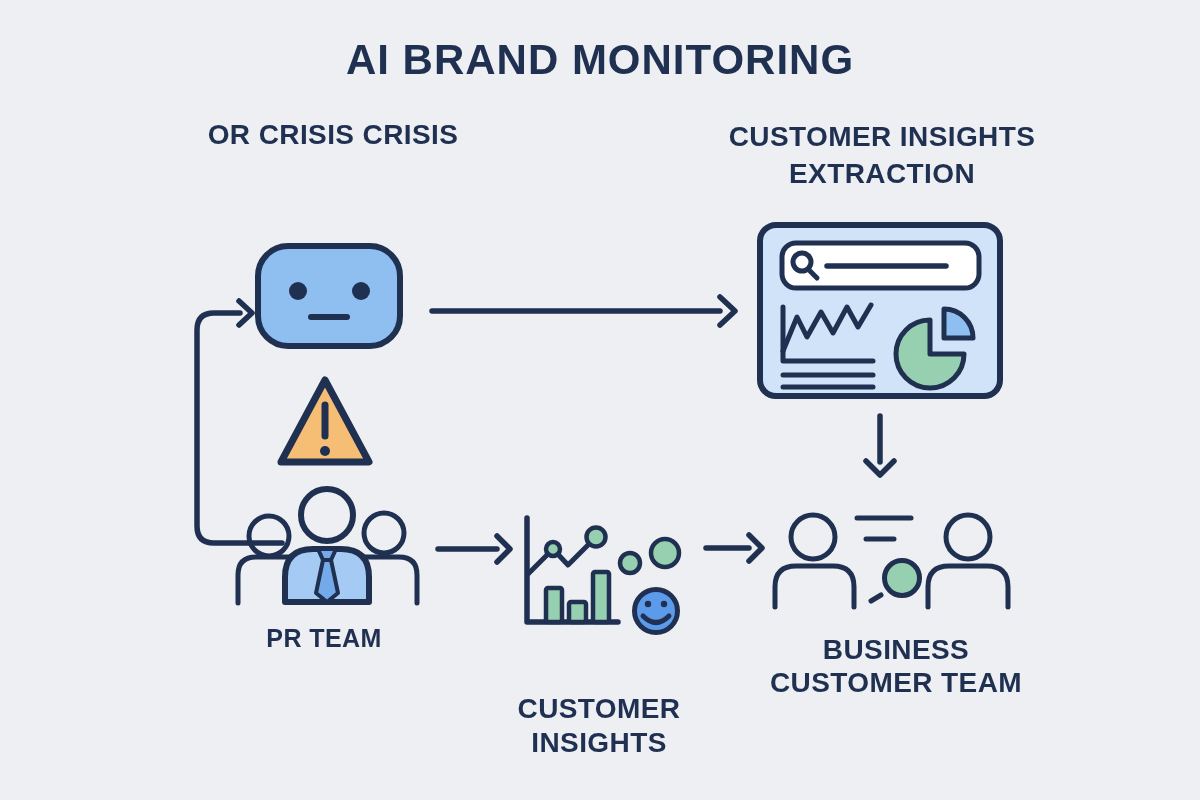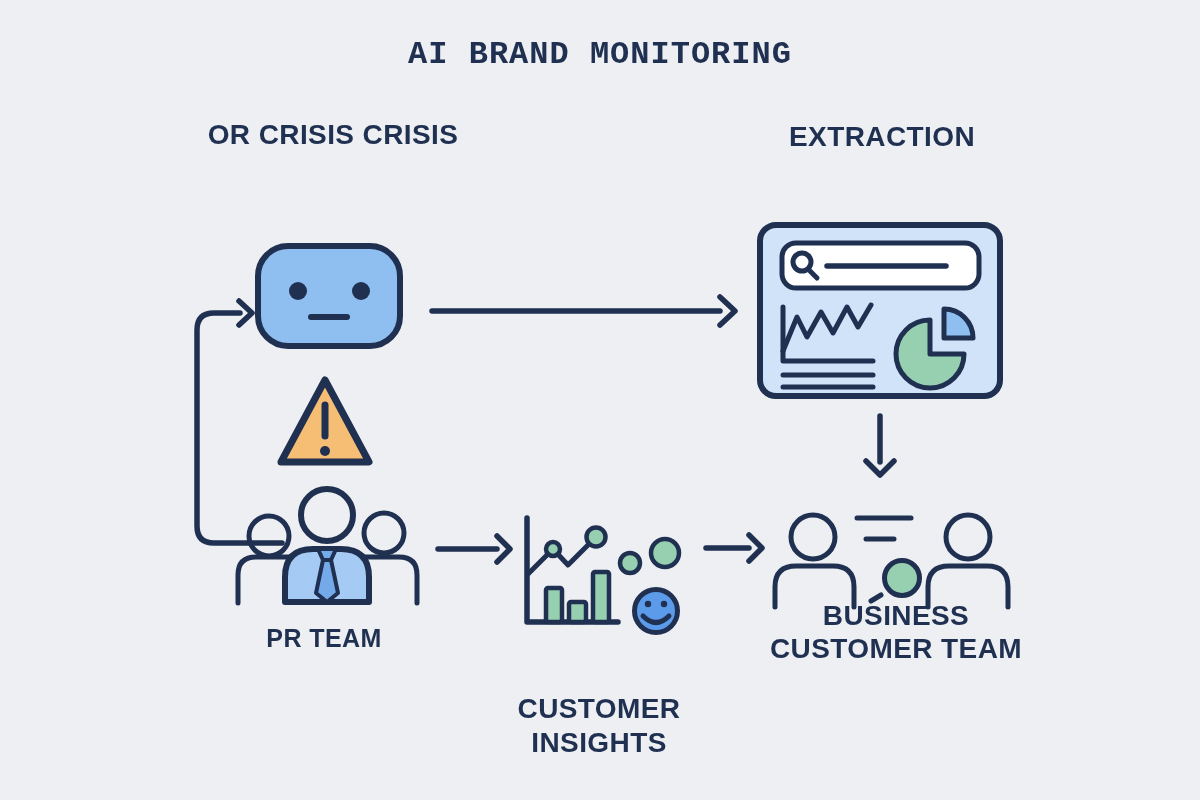--- a/index.html
+++ b/index.html
@@ -6,40 +6,41 @@
     --bg:#EDEFF3; --navy:#1F3051; --robot-blue:#8FBEF1; --panel-blue:#D0E3F9;
     --torso-blue:#A5CBF5; --tie-blue:#74AAEA; --smiley-blue:#5C9BE9;
     --green:#97CFB1; --orange:#F6BE75; --white:#FFFFFF;
   }
   html,body{margin:0;padding:0;}
   .canvas{position:relative;width:1200px;height:800px;background:var(--bg);
     font-family:"Liberation Sans",sans-serif;overflow:hidden;}
   .art{position:absolute;left:0;top:0;width:1200px;height:800px;}
   .lbl{position:absolute;transform:translateX(-50%);text-align:center;
     font-weight:bold;color:var(--navy);letter-spacing:.4px;white-space:nowrap;}
-  .title{top:36px;left:600px;font-size:32px;letter-spacing:1px;font-family:Liberation Mono, monospace;}
+  .title{top:36px;left:600px;font-size:42px;letter-spacing:1px;}
   .lbl-rapid{top:116px;left:333px;font-size:28px;line-height:37px;}
   .lbl-extract{top:118px;left:882px;font-size:28px;line-height:37px;}
   .lbl-prteam{top:624px;left:324px;font-size:25px;}
   .lbl-insights{top:692px;left:599px;font-size:28px;line-height:34px;}
-  .lbl-team{top:599px;left:896px;font-size:28px;line-height:33px;}
+  .lbl-team{top:633px;left:896px;font-size:28px;line-height:33px;}
   svg path,svg circle,svg rect,svg line,svg polyline{vector-effect:none;}
 </style>
 </head>
 <body>
 
 <div class="canvas">
 
   <div class="lbl title">AI BRAND MONITORING</div>
 
   <div class="lbl lbl-rapid">
     <div>OR CRISIS CRISIS</div>
   </div>
 
   <div class="lbl lbl-extract">
+    <div>CUSTOMER INSIGHTS</div>
     <div>EXTRACTION</div>
   </div>
 
   <div class="lbl lbl-prteam">PR TEAM</div>
 
   <div class="lbl lbl-insights">
     <div>CUSTOMER</div>
     <div>INSIGHTS</div>
   </div>
 

